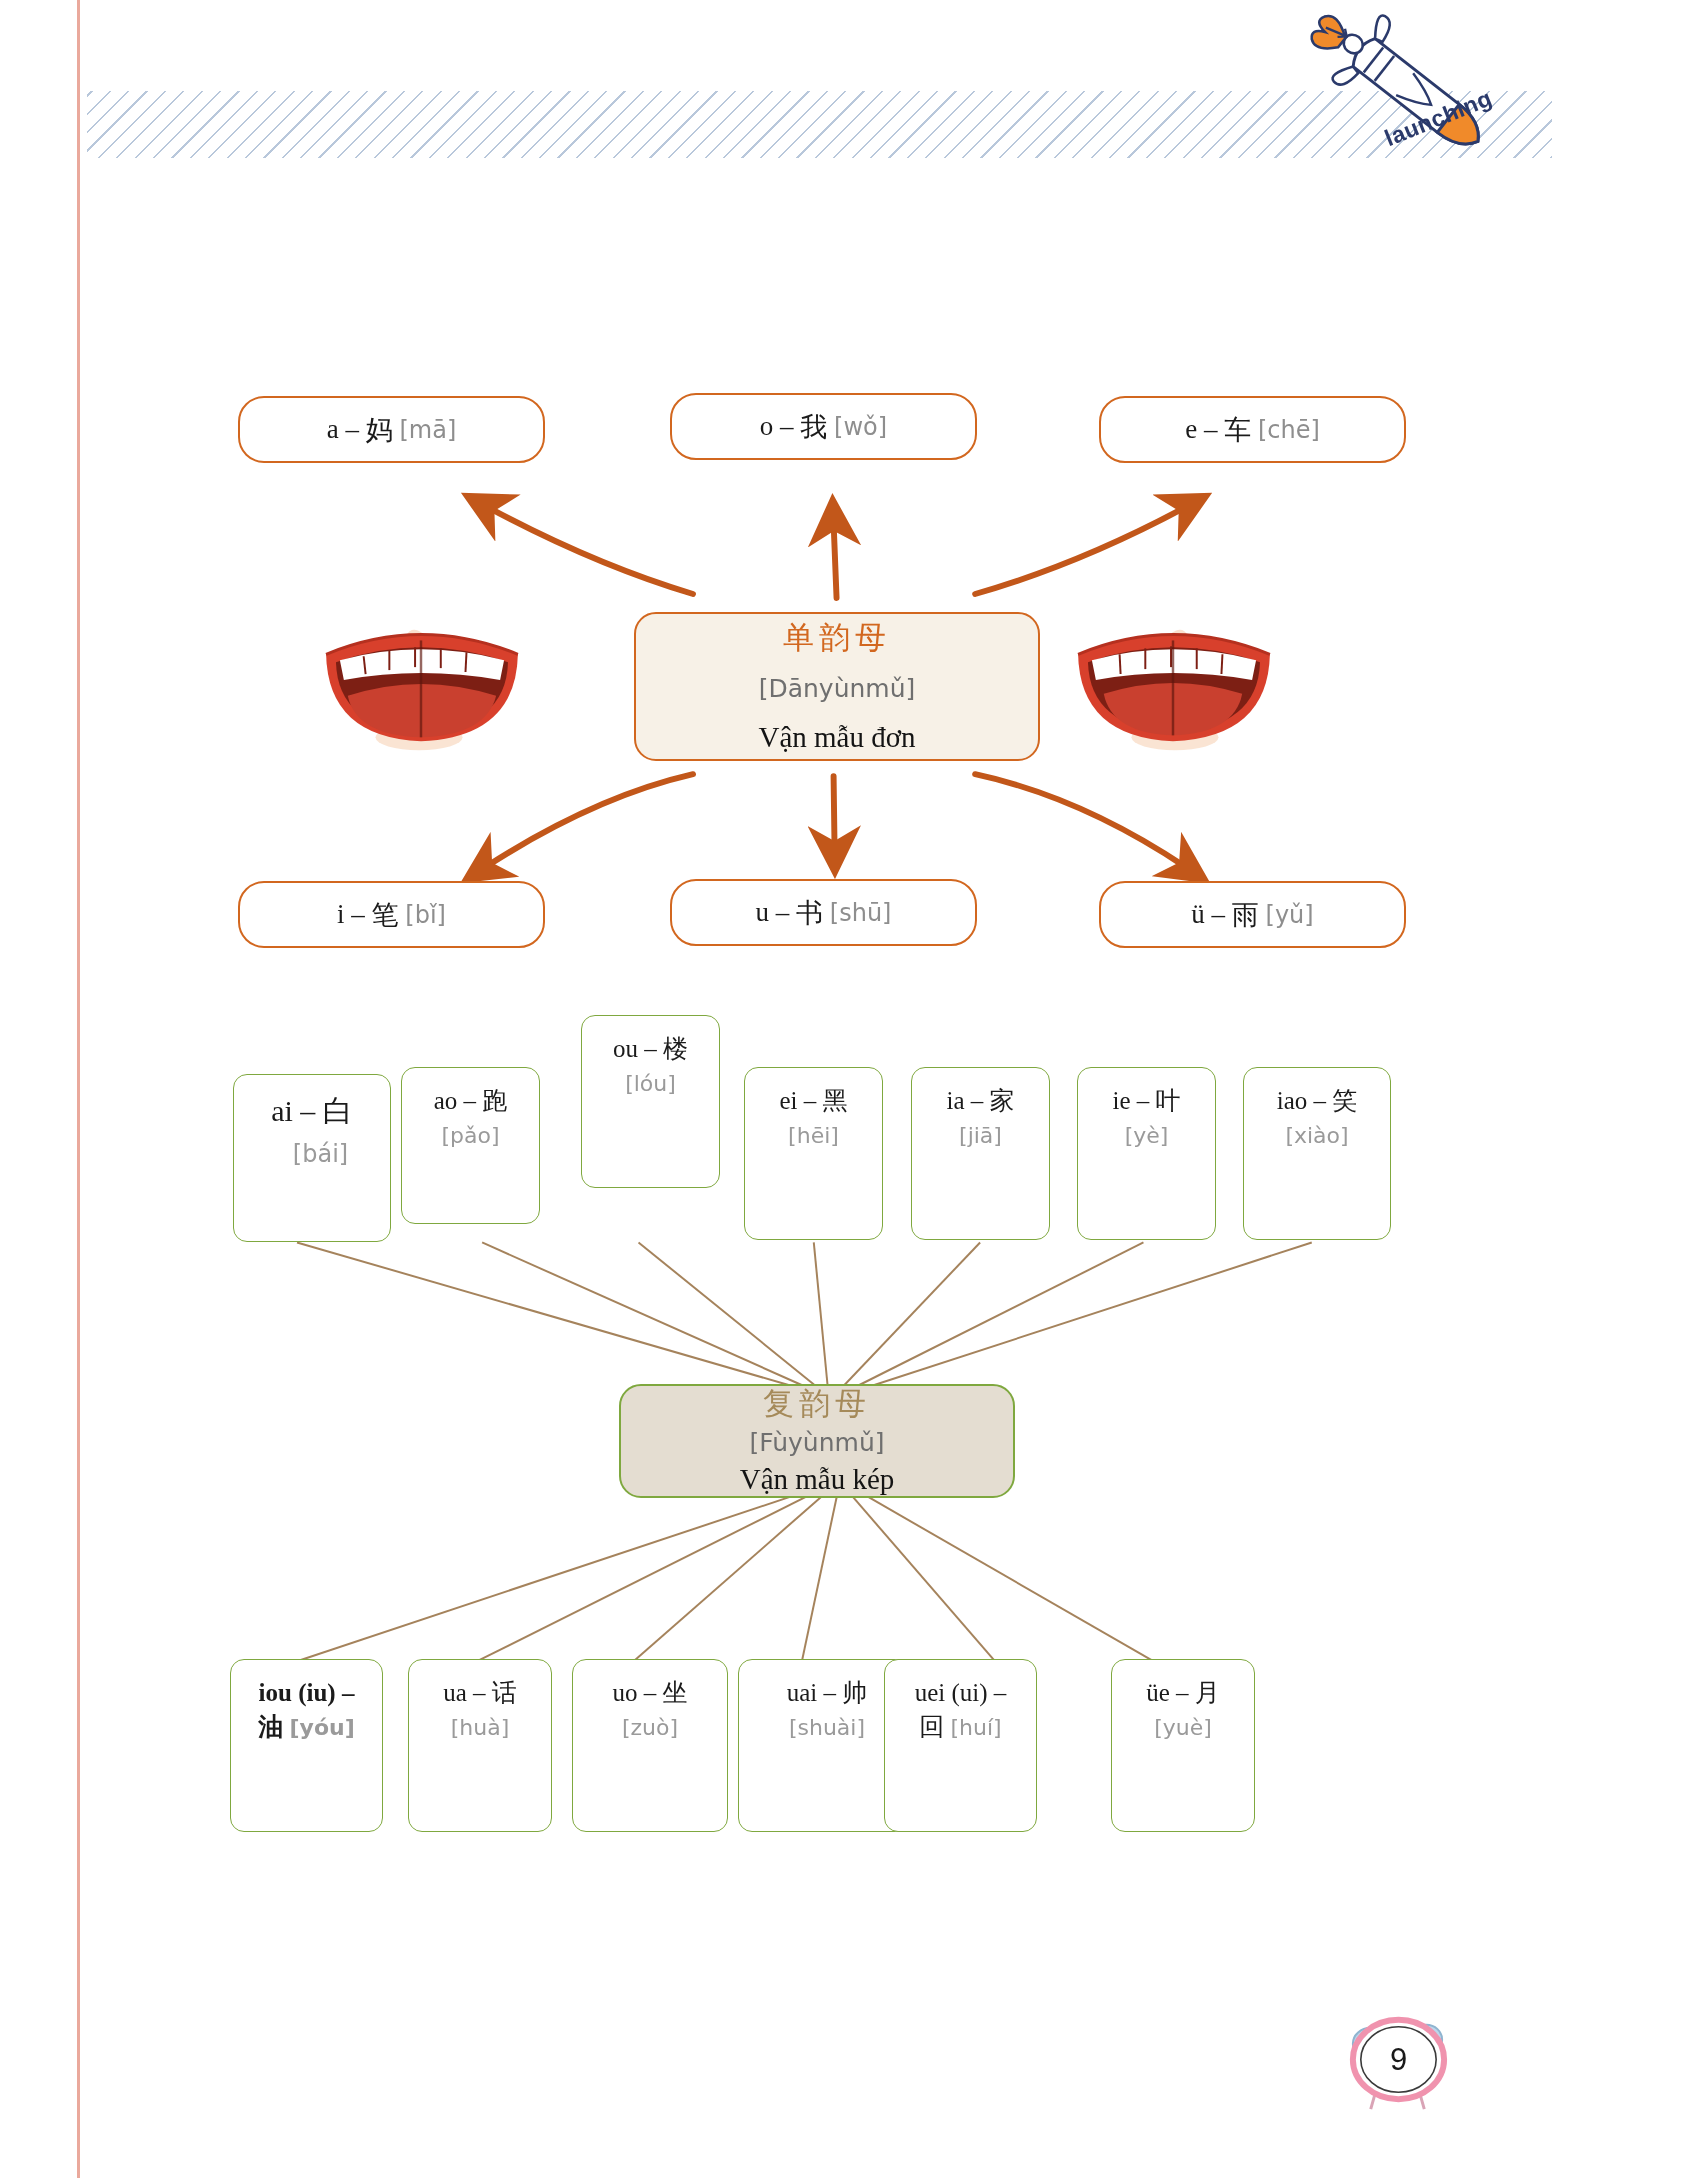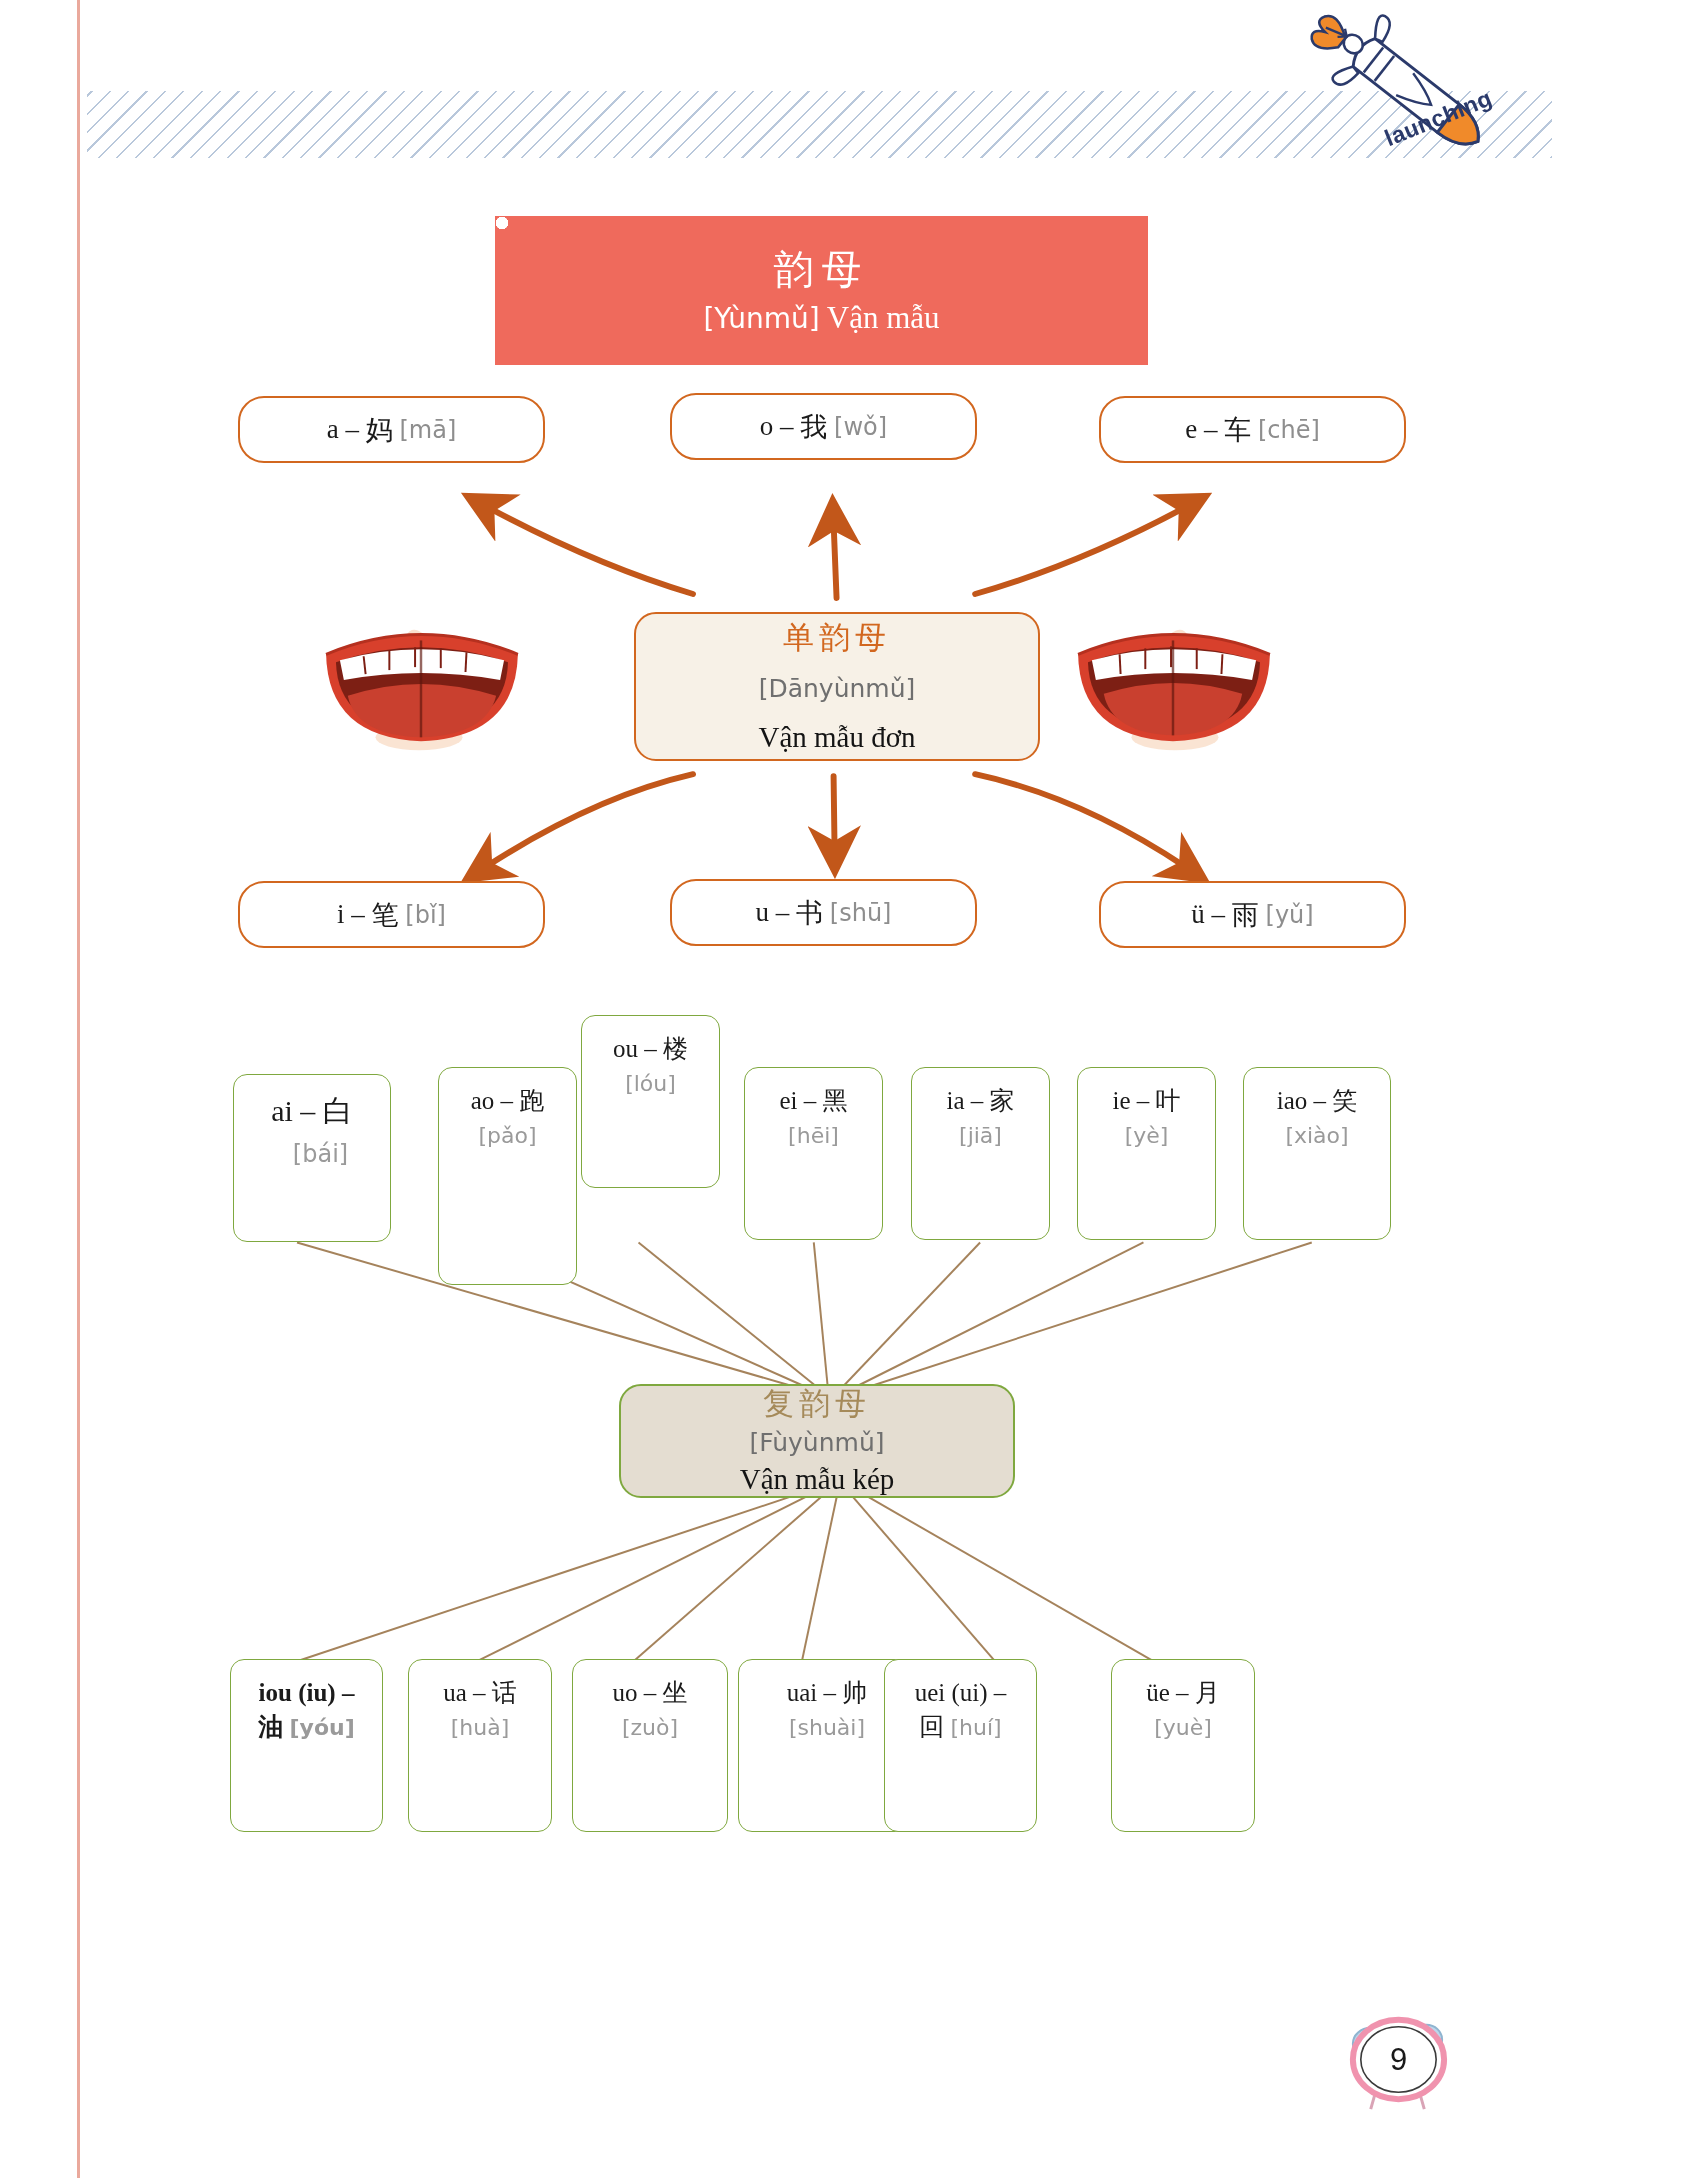--- a/index.html
+++ b/index.html
@@ -145,27 +145,20 @@
         <path d="M60 62 q-16 -22 -6 -24 q12 -2 14 22 Z" fill="#ffffff" stroke="#2b3a6b" stroke-width="2.6"></path>
         <path d="M60 98 q-16 22 -6 24 q12 2 14 -22 Z" fill="#ffffff" stroke="#2b3a6b" stroke-width="2.6"></path>
         <ellipse cx="46" cy="80" rx="10" ry="9" fill="#ffffff" stroke="#2b3a6b" stroke-width="2.6"></ellipse>
         <path d="M36 80 q-22 -16 -30 -4 q-6 10 10 12 q-14 6 -6 14 q10 8 26 -10 Z" fill="#f08a2a" stroke="#2b3a6b" stroke-width="2.6"></path>
         <path d="M14 84 l22 -6 m-6 -5 l6 5 l-7 6" fill="none" stroke="#2b3a6b" stroke-width="2.4"></path>
       </g>
     </svg>
   </div>
   <div class="logo-word">launching</div>
 
-  <div class="title-banner">
-    <div class="title-cn">韵母</div>
-    <div class="title-sub">
-      <span class="brk">[Yùnmǔ]</span>
-      <span>Vận mẫu</span>
-    </div>
-  </div>
 
   <svg class="links" viewBox="0 0 1700 2200">
     <defs>
       <marker id="ar" markerWidth="9" markerHeight="9" refX="4" refY="4.5" orient="auto">
         <path d="M0 0 L9 4.5 L0 9 L2.6 4.5 Z" fill="#c2571a"></path>
       </marker>
     </defs>
     <g stroke="#c2571a" stroke-width="6" fill="none" stroke-linecap="round" marker-end="url(#ar)">
       <path d="M700 600 Q600 570 492 512"></path>
       <path d="M845 604 L842 528"></path>
@@ -261,21 +254,21 @@
   <div class="vbox" style="left:1099px;top:881px;width:307px;height:67px;">
     <span>ü</span>&nbsp;<span>–</span>&nbsp;<span class="han">雨</span>&nbsp;<span class="py">[yǔ]</span>
   </div>
 
   <div class="gbox big" style="left:233px;top:1074px;width:158px;height:168px;">
     <span>ai</span>
     <span>–</span>
     <span class="han">白</span><br>
     <span class="py">[bái]</span>
   </div>
-  <div class="gbox" style="left:438px;top:1067px;width:139px;height:218px;">
+  <div class="gbox" style="left:401px;top:1067px;width:139px;height:157px;">
     <span>ao</span>
     <span>–</span>
     <span class="han">跑</span><br>
     <span class="py">[pǎo]</span>
   </div>
   <div class="gbox" style="left:581px;top:1015px;width:139px;height:173px;">
     <span>ou</span>
     <span>–</span>
     <span class="han">楼</span><br>
     <span class="py">[lóu]</span>

